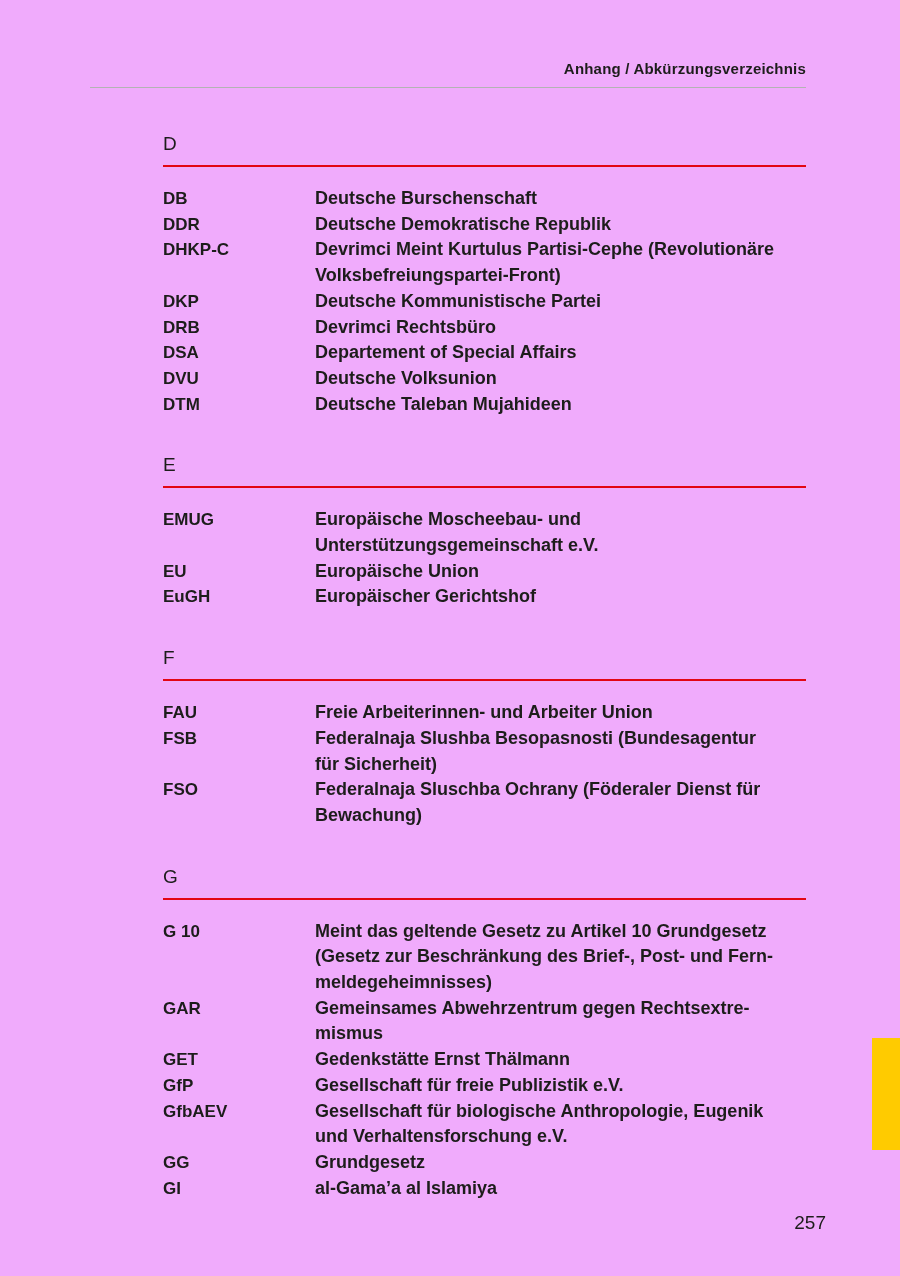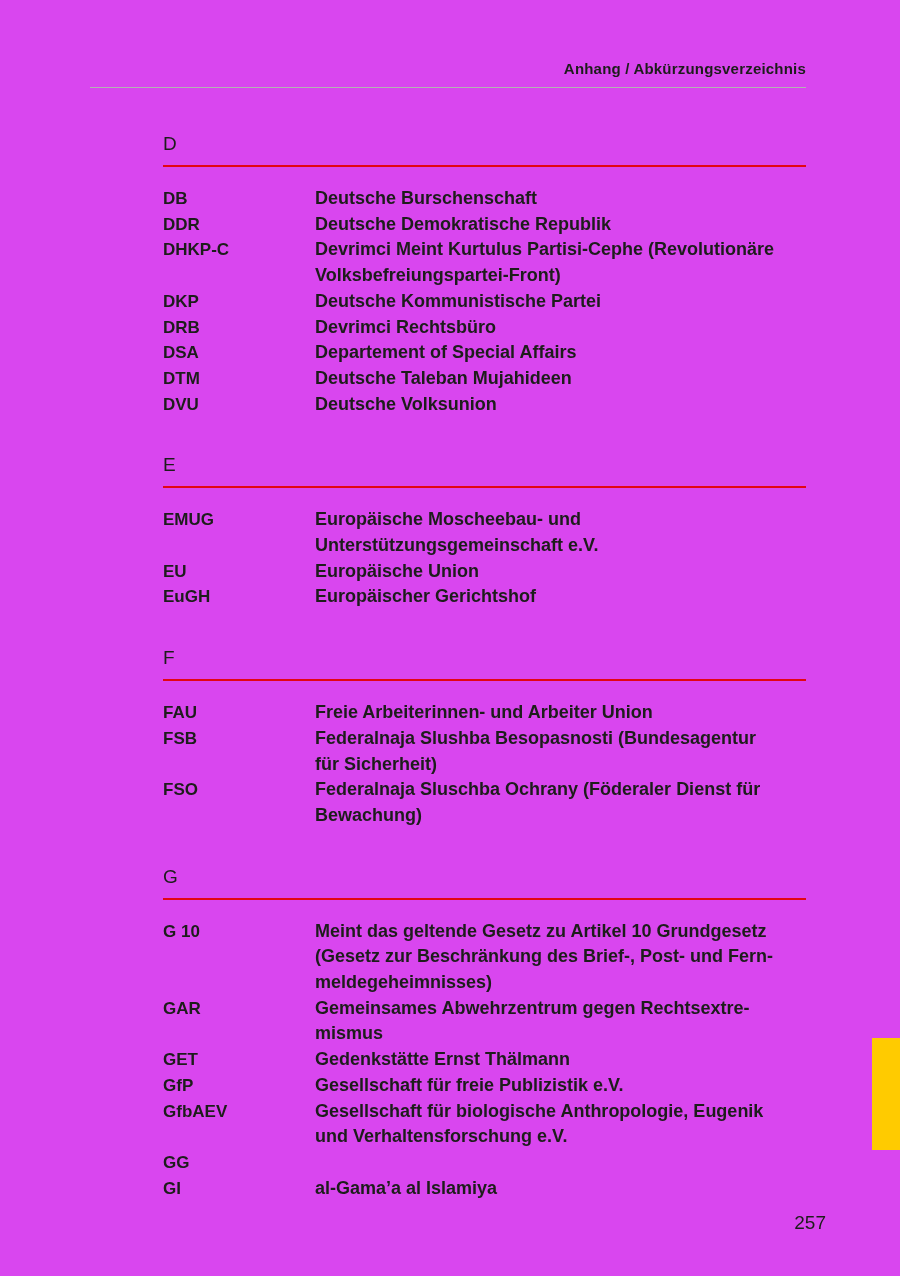--- a/index.html
+++ b/index.html
@@ -8,21 +8,21 @@
     --header-line:#b3b3b3;
     --text:#1d1d1b;
   }
   *{margin:0;padding:0;box-sizing:border-box;}
   html,body{background:#ffffff;}
   body{font-family:"Liberation Sans", sans-serif;color:var(--text);}
   .page{
     position:relative;
     width:900px;
     height:1276px;
-    background:#d946ef;
+    background:#f0abfc;
     overflow:hidden;
   }
   .page-header{
     margin:0 94px 0 90px;
     padding-top:60px;
     padding-bottom:10px;
     border-bottom:1px solid var(--header-line);
     text-align:right;
   }
   .header-text{
@@ -127,29 +127,29 @@
               <div class="def-line">Devrimci Rechtsbüro</div>
             </div>
           </div>
           <div class="entry-row">
             <div class="abbr">DSA</div>
             <div class="definition">
               <div class="def-line">Departement of Special Affairs</div>
             </div>
           </div>
           <div class="entry-row">
+            <div class="abbr">DVU</div>
+            <div class="definition">
+              <div class="def-line">Deutsche Volksunion</div>
+            </div>
+          </div>
+          <div class="entry-row">
             <div class="abbr">DTM</div>
             <div class="definition">
               <div class="def-line">Deutsche Taleban Mujahideen</div>
-            </div>
-          </div>
-          <div class="entry-row">
-            <div class="abbr">DVU</div>
-            <div class="definition">
-              <div class="def-line">Deutsche Volksunion</div>
             </div>
           </div>
         </div>
       </section>
       <section class="letter-section">
         <div class="letter-heading">E</div>
         <div class="red-rule"></div>
         <div class="entries">
           <div class="entry-row">
             <div class="abbr">EMUG</div>
@@ -231,20 +231,23 @@
           </div>
           <div class="entry-row">
             <div class="abbr">GfbAEV</div>
             <div class="definition">
               <div class="def-line">Gesellschaft für biologische Anthropologie, Eugenik</div>
               <div class="def-line">und Verhaltensforschung e.V.</div>
             </div>
           </div>
           <div class="entry-row">
             <div class="abbr">GG</div>
+            <div class="definition">
+              <div class="def-line">Grundgesetz</div>
+            </div>
           </div>
           <div class="entry-row">
             <div class="abbr">GI</div>
             <div class="definition">
               <div class="def-line">al-Gama’a al Islamiya</div>
             </div>
           </div>
         </div>
       </section>
     </main>

